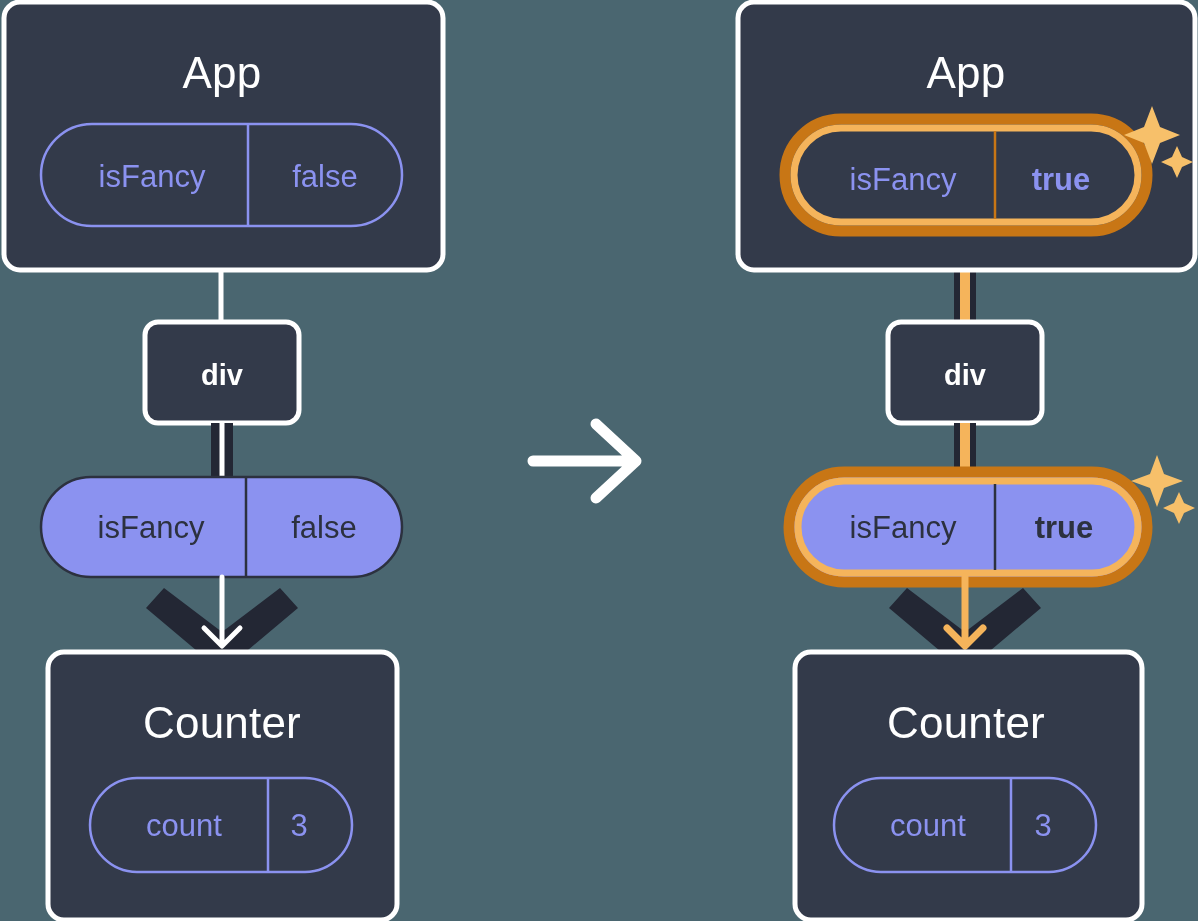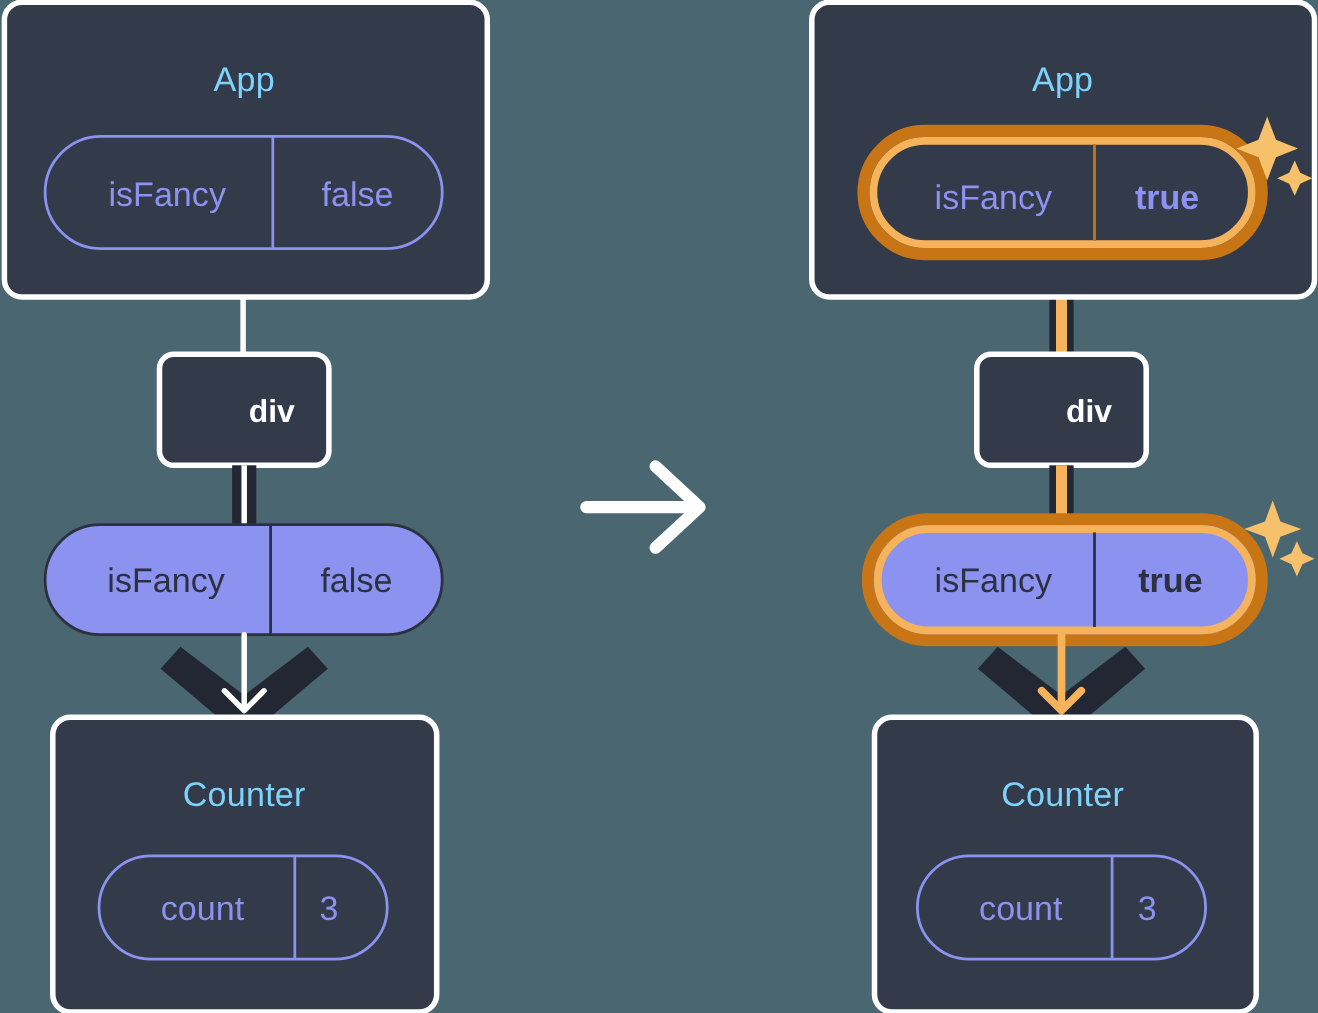--- a/index.html
+++ b/index.html
@@ -33,30 +33,29 @@
     pointer-events: none;
   }
   .lbl {
     position: absolute;
     white-space: nowrap;
     transform: translate(-50%, -50%);
     text-align: center;
     pointer-events: auto;
   }
   .comp-title {
-    color: #7dd3fc;
-    font-size: 31px;
+    color: #ffffff;
+    font-size: 44px;
     font-weight: 400;
     letter-spacing: 0.2px;
   }
   .div-title {
     color: #ffffff;
     font-size: 29px;
     font-weight: 700;
-    margin-left: 25px;
   }
   .pill-text-outline {
     color: #8b92f0;
     font-size: 31px;
     font-weight: 400;
   }
   .pill-text-outline.bold { font-weight: 700; }
   .pill-text-filled {
     color: #2c313f;
     font-size: 31px;

